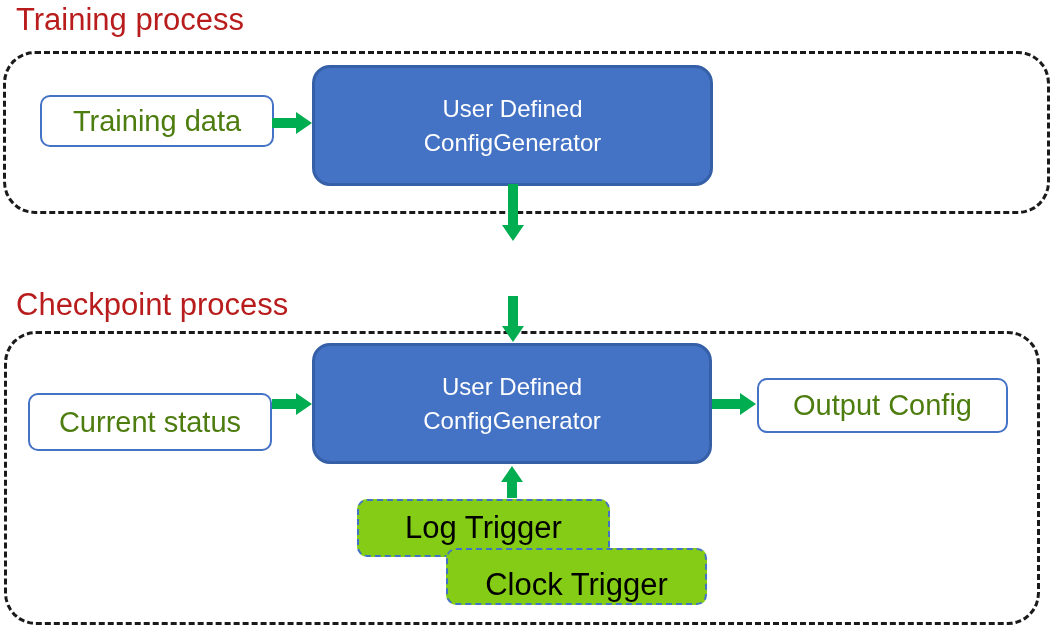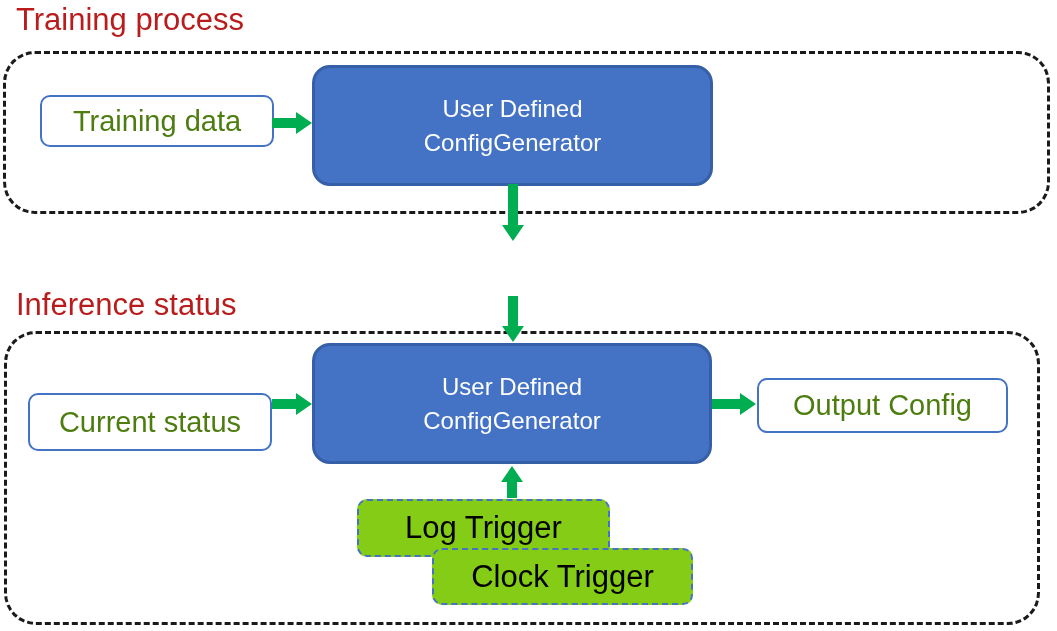--- a/index.html
+++ b/index.html
@@ -75,33 +75,33 @@
     border: 2px dashed #4472C4;
     border-radius: 10px;
     display: flex;
     align-items: center;
     justify-content: center;
     font-size: 31px;
     color: #000000;
     white-space: nowrap;
   }
   .box-log-trigger   { left: 357px; top: 499px; width: 253px; height: 58px; z-index: 3; }
-  .box-clock-trigger { left: 432px; top: 548px; width: 261px; height: 57px; z-index: 4; }
+  .box-clock-trigger { left: 446px; top: 548px; width: 261px; height: 57px; z-index: 4; align-items: flex-end; }
 
   .arrow { position: absolute; z-index: 5; }
   .arrow polygon { fill: #00AD50; }
 </style>
 </head>
 <body>
 
 <div class="canvas">
 
   <div class="heading heading-training">Training process</div>
 
-  <div class="heading heading-inference">Inference status</div>
+  <div class="heading heading-inference">Checkpoint process</div>
 
   <div class="dashed-container container-training"></div>
 
   <div class="dashed-container container-inference"></div>
 
   <div class="white-box box-training-data">
     <span>Training data</span>
   </div>
 
   <div class="blue-box box-generator-training">

